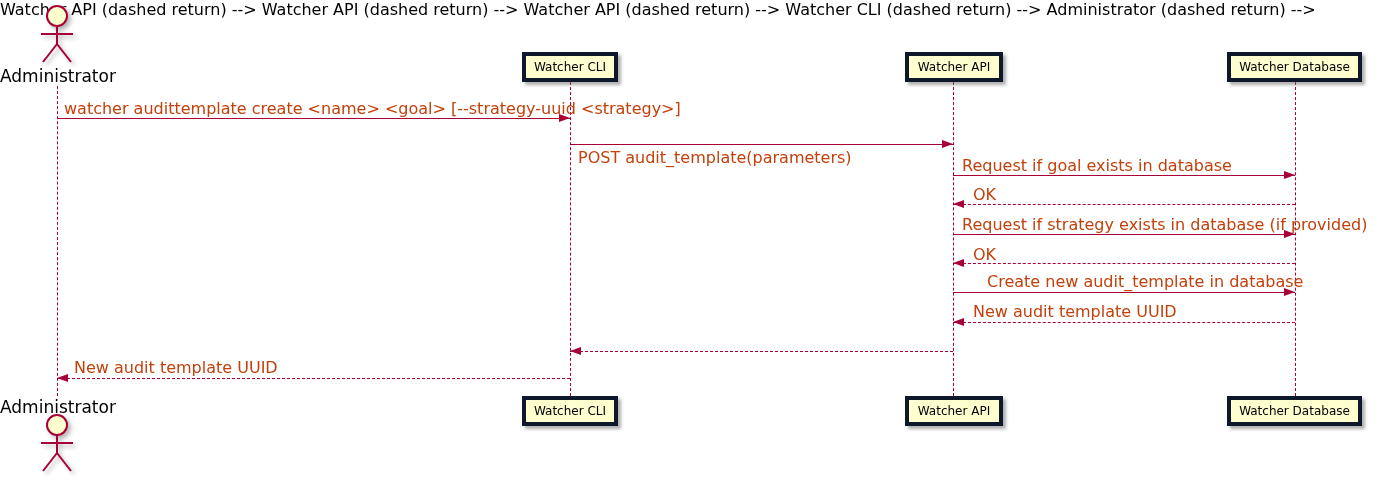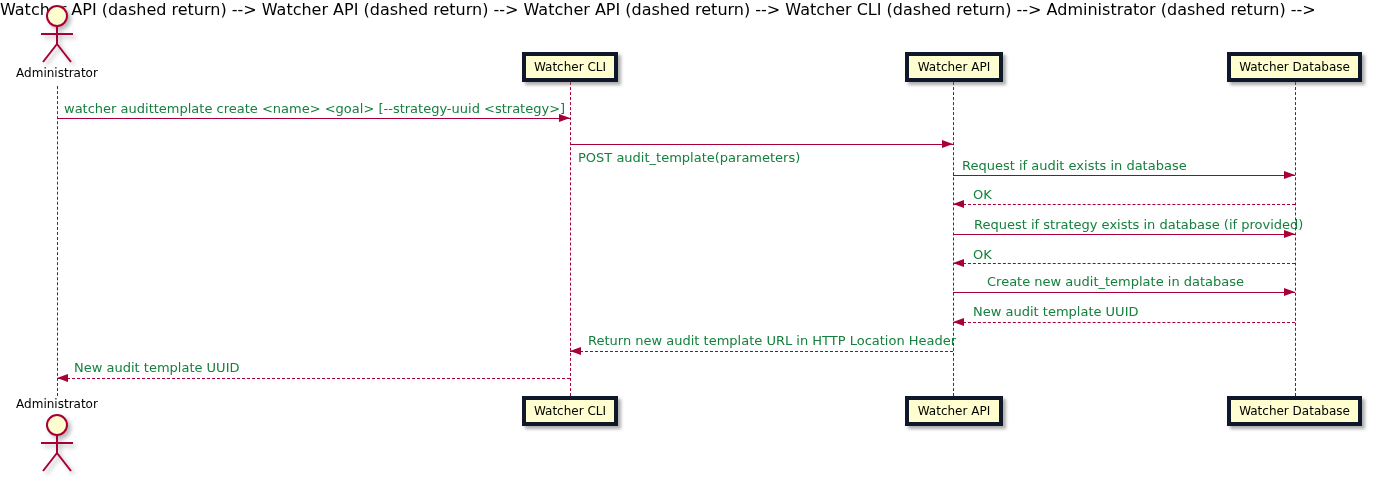--- a/index.html
+++ b/index.html
@@ -32,23 +32,23 @@
   
   .lifeline {
     position: absolute;
     width: 0;
     border-left: 1px dashed #A80036;
   }
 
   
   .msg-label {
     position: absolute;
-    font-size: 13px;
+    font-size: 16px;
     line-height: 15px;
-    color: #15803d;
+    color: #c2410c;
     white-space: nowrap;
   }
 
   
   .msg-line {
     position: absolute;
     height: 0;
     border-top: 1px solid #A80036;
   }
   .msg-line.dashed { border-top-style: dashed; }
@@ -71,21 +71,21 @@
 
   
   .actor-figure {
     position: absolute;
     filter: drop-shadow(3px 3px 2px rgba(0,0,0,0.28));
   }
   .actor-label {
     position: absolute;
     width: 114px;
     text-align: center;
-    font-size: 12px;
+    font-size: 17px;
     color: #000000;
     white-space: nowrap;
   }
 </style>
 </head>
 <body>
 
 <div class="canvas">
 
   
@@ -128,51 +128,50 @@
   <div class="msg-label" style="left:64px; top:101px;">watcher audittemplate create &lt;name&gt; &lt;goal&gt; [--strategy-uuid &lt;strategy&gt;]</div>
   <div class="msg-line" style="left:57px; top:118px; width:513px;"></div>
   <div class="arrowhead arrow-right" style="left:559px; top:114px;"></div>
 
   
   <div class="msg-label" style="left:578px; top:128px;margin-top:22px;">POST audit_template(parameters)</div>
   <div class="msg-line" style="left:570px; top:144px; width:383px;"></div>
   <div class="arrowhead arrow-right" style="left:942px; top:140px;"></div>
 
   
-  <div class="msg-label" style="left:962px; top:158px;">Request if audit exists in database</div>
+  <div class="msg-label" style="left:962px; top:158px;">Request if goal exists in database</div>
   <div class="msg-line" style="left:953px; top:175px; width:342px;"></div>
   <div class="arrowhead arrow-right" style="left:1284px; top:171px;"></div>
 
    Watcher API (dashed return) --&gt;
   <div class="msg-label" style="left:973px; top:187px;">OK</div>
   <div class="msg-line dashed" style="left:953px; top:204px; width:342px;"></div>
   <div class="arrowhead arrow-left" style="left:953px; top:200px;"></div>
 
   
-  <div class="msg-label" style="left:962px; top:217px;margin-left:12px;">Request if strategy exists in database (if provided)</div>
+  <div class="msg-label" style="left:962px; top:217px;">Request if strategy exists in database (if provided)</div>
   <div class="msg-line" style="left:953px; top:234px; width:342px;"></div>
   <div class="arrowhead arrow-right" style="left:1284px; top:230px;"></div>
 
    Watcher API (dashed return) --&gt;
   <div class="msg-label" style="left:973px; top:247px;">OK</div>
   <div class="msg-line dashed" style="left:953px; top:263px; width:342px;"></div>
   <div class="arrowhead arrow-left" style="left:953px; top:259px;"></div>
 
   
   <div class="msg-label" style="left:962px; top:274px;margin-left:25px;">Create new audit_template in database</div>
   <div class="msg-line" style="left:953px; top:292px; width:342px;"></div>
   <div class="arrowhead arrow-right" style="left:1284px; top:288px;"></div>
 
    Watcher API (dashed return) --&gt;
   <div class="msg-label" style="left:973px; top:304px;">New audit template UUID</div>
   <div class="msg-line dashed" style="left:953px; top:322px; width:342px;"></div>
   <div class="arrowhead arrow-left" style="left:953px; top:318px;"></div>
 
    Watcher CLI (dashed return) --&gt;
-  <div class="msg-label" style="left:588px; top:333px;">Return new audit template URL in HTTP Location Header</div>
   <div class="msg-line dashed" style="left:570px; top:351px; width:383px;"></div>
   <div class="arrowhead arrow-left" style="left:570px; top:347px;"></div>
 
    Administrator (dashed return) --&gt;
   <div class="msg-label" style="left:74px; top:360px;">New audit template UUID</div>
   <div class="msg-line dashed" style="left:57px; top:378px; width:513px;"></div>
   <div class="arrowhead arrow-left" style="left:57px; top:374px;"></div>
 
 </div>
 

